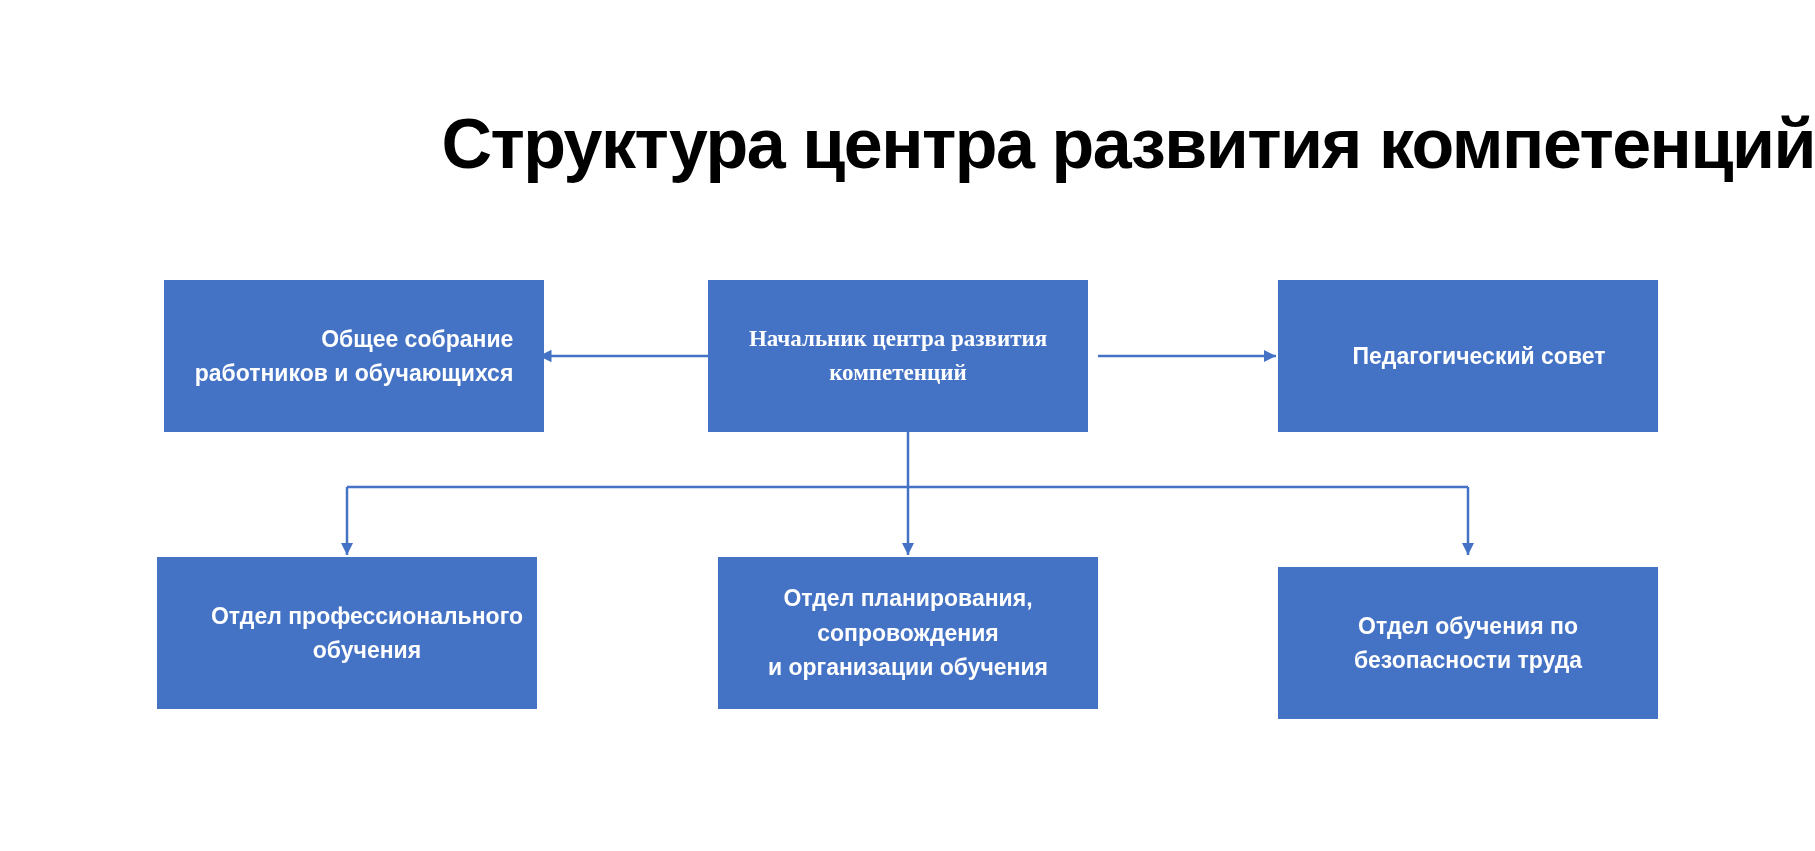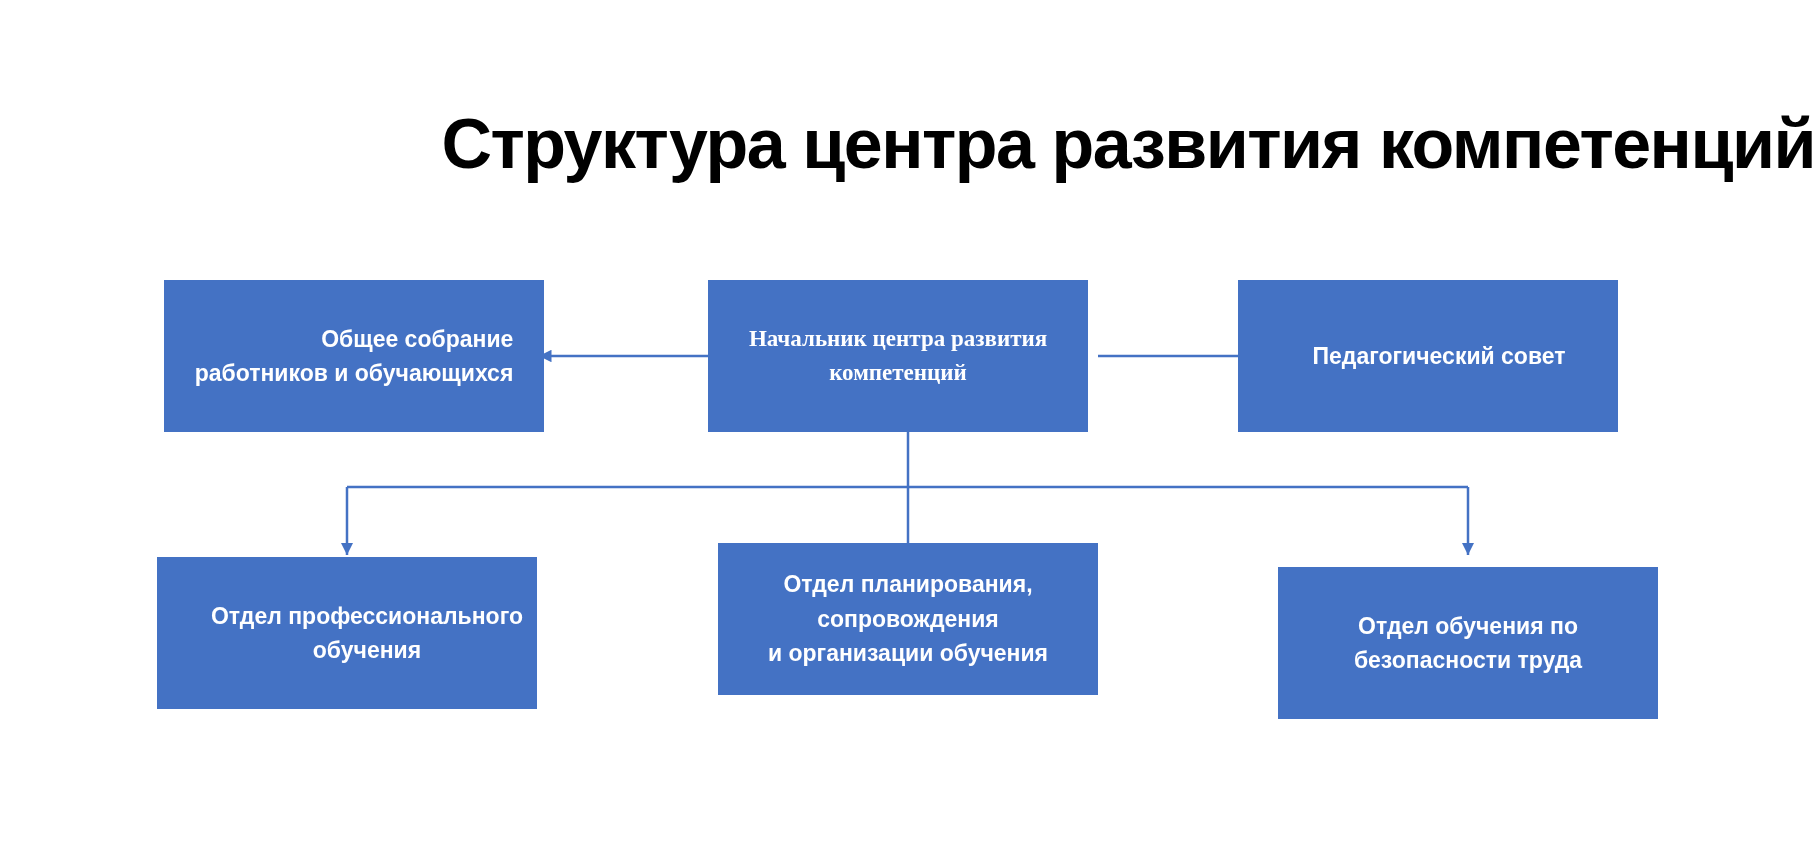--- a/index.html
+++ b/index.html
@@ -65,23 +65,23 @@
     font-size:23px;
     font-weight:700;
     line-height:1.5;
     padding:8px 14px;
   }
   .node-label{
     white-space:pre-line;
   }
   .node-top-left{left:164px;top:280px;text-align:right;}
   .node-top-center{left:708px;top:280px;font-family:Liberation Serif, serif;}
-  .node-top-right{left:1238px;top:280px;padding-left:36px;}
+  .node-top-right{left:1278px;top:280px;padding-left:36px;}
   .node-bottom-left{left:157px;top:557px;justify-content:flex-end;}
-  .node-bottom-center{left:718px;top:543px;align-items:center;}
+  .node-bottom-center{left:718px;top:557px;align-items:center;}
   .node-bottom-right{left:1278px;top:542px;margin-top:25px;}
 </style>
 </head>
 <body>
 
 <div class="canvas">
 
   <h1 class="diagram-title">Структура центра развития компетенций</h1>
 
   <svg class="connector-layer" viewBox="0 0 1815 851" xmlns="http://www.w3.org/2000/svg">

